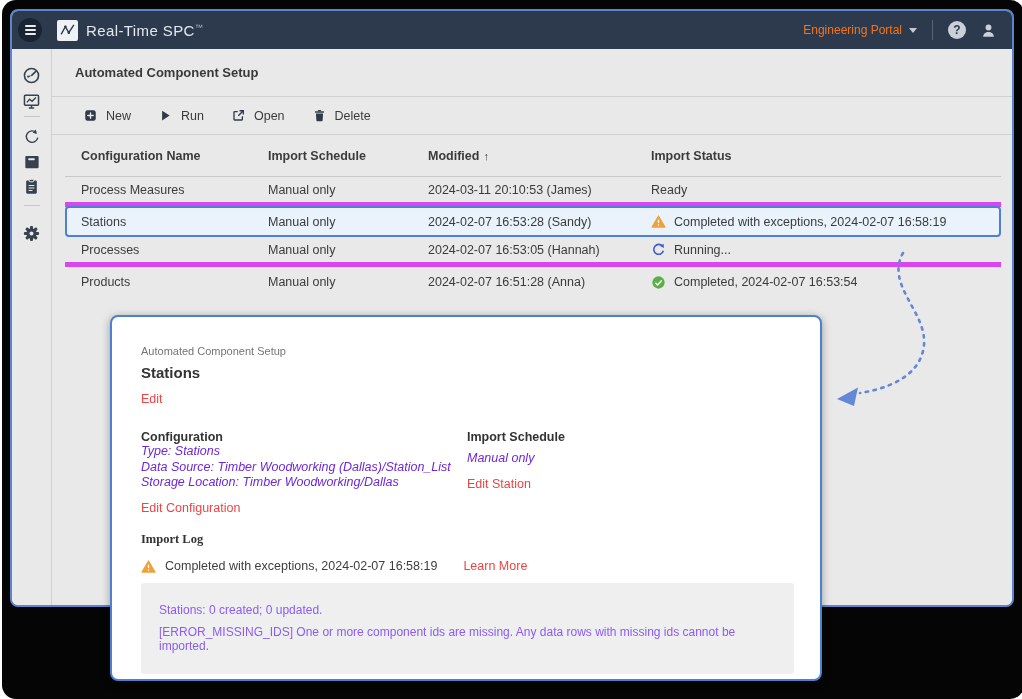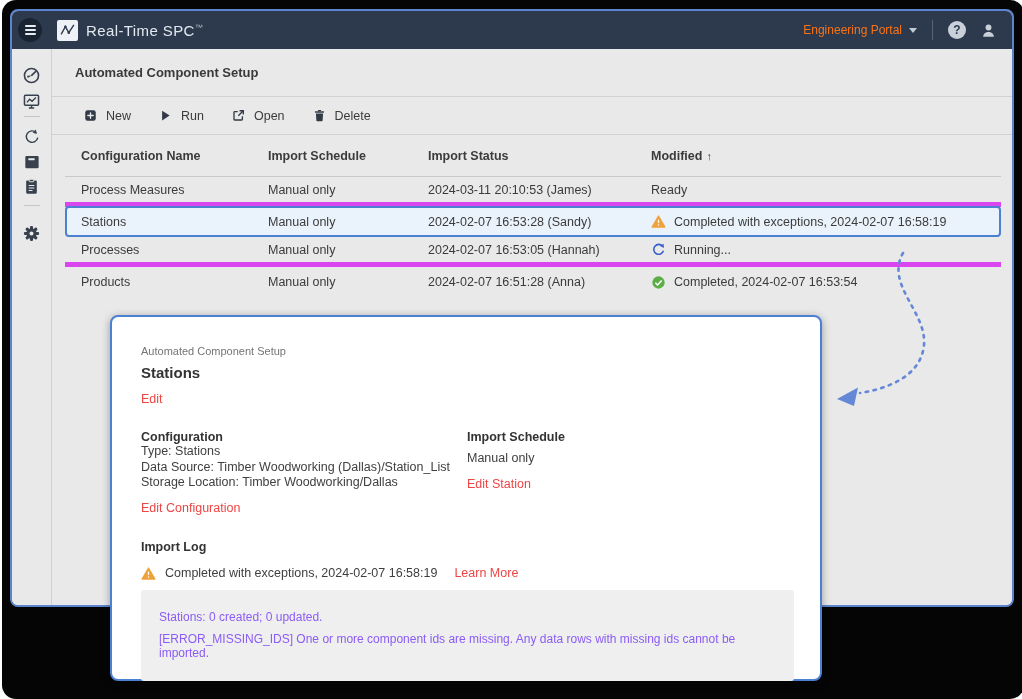--- a/index.html
+++ b/index.html
@@ -72,26 +72,26 @@
   .popup { position:absolute; left:108px; top:315px; width:712px; height:366px;
            background:#ffffff; border:2px solid #4c80d0; border-radius:8px;
            box-shadow:0 2px 8px rgba(0,0,0,.35); padding:28px 30px 0 29px; z-index:5; }
   .pp-crumb { font-size:11px; color:#757575; }
   .pp-title { font-size:15px; font-weight:bold; color:#333; margin-top:7px; }
   .pp-link { font-size:12.5px; color:#ef4444; text-decoration:none; cursor:pointer; display:inline-block; }
   .pp-edit { margin-top:11px; }
   .pp-cols { display:flex; margin-top:23px; }
   .pp-col-l { width:326px; flex:0 0 326px; }
   .pp-h { font-size:12.5px; font-weight:bold; color:#333; }
-  .pp-line { font-size:12.5px; color:#404040; line-height:15.5px; }
+  .pp-line { font-size:12.5px; color:#6d28d9; line-height:15.5px;font-style:italic; }
   .pp-col-l .pp-line:first-of-type, .pp-col-r .pp-line { margin-top:7px; }
   .pp-editlink { margin-top:10px; }
-  .pp-log-h { margin-top:24px; }
+  .pp-log-h { margin-top:16px;font-family:Liberation Serif, serif; }
   .pp-status { display:flex; align-items:center; gap:9px; margin-top:12px; font-size:12.5px; color:#3e3e3e; }
-  .pp-learn { margin-left:8px; }
+  .pp-learn { margin-left:17px; }
   .logbox { margin-top:9px; width:653px; height:91px; background:#efefef; border-radius:3px;
             padding:20px 18px; font-size:12px; color:#8b5cf6; }
   .logbox .l2 { margin-top:8px; }
 
   
   .arrow-svg { position:absolute; left:822px; top:242px; z-index:6; pointer-events:none; }
 </style>
 </head>
 <body>
 
@@ -223,24 +223,24 @@
               </svg>
             </span>
             <span>Delete</span>
           </button>
         </div>
 
         <div class="grid">
           <div class="g-head">
             <div>Configuration Name</div>
             <div>Import Schedule</div>
-            <div>Import Status</div>
             <div>
               <span>Modified</span><span class="sort-arrow">↑</span>
             </div>
+            <div>Import Status</div>
           </div>
 
           <div class="g-row sep">
             <div>Process Measures</div>
             <div>Manual only</div>
             <div>2024-03-11 20:10:53 (James)</div>
             <div class="statuscell">
               <span>Ready</span>
             </div>
           </div>

